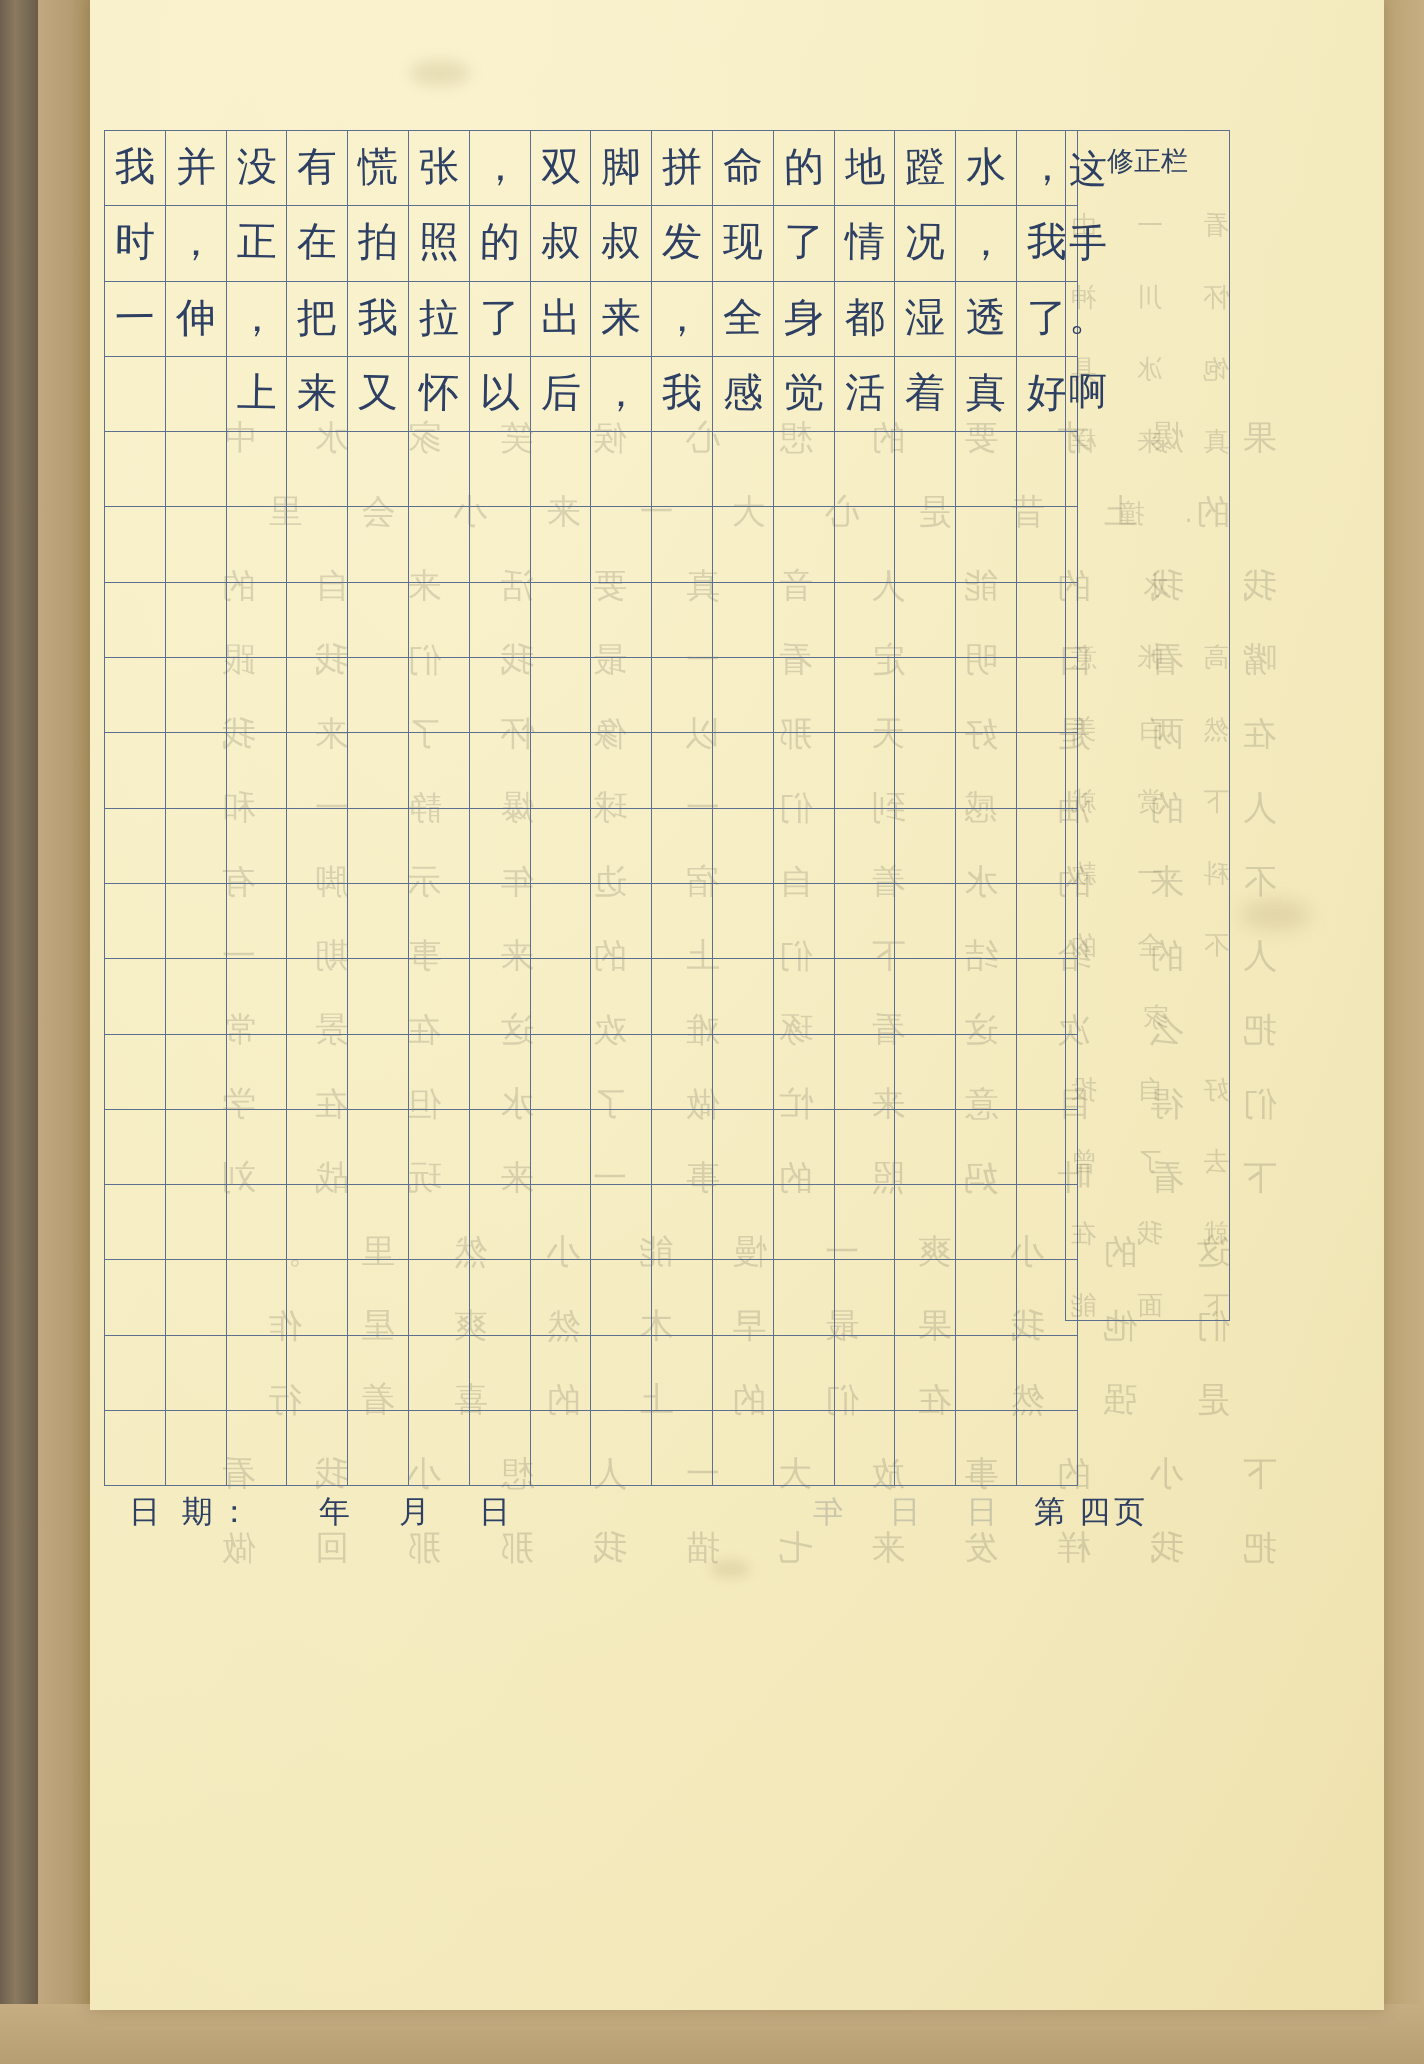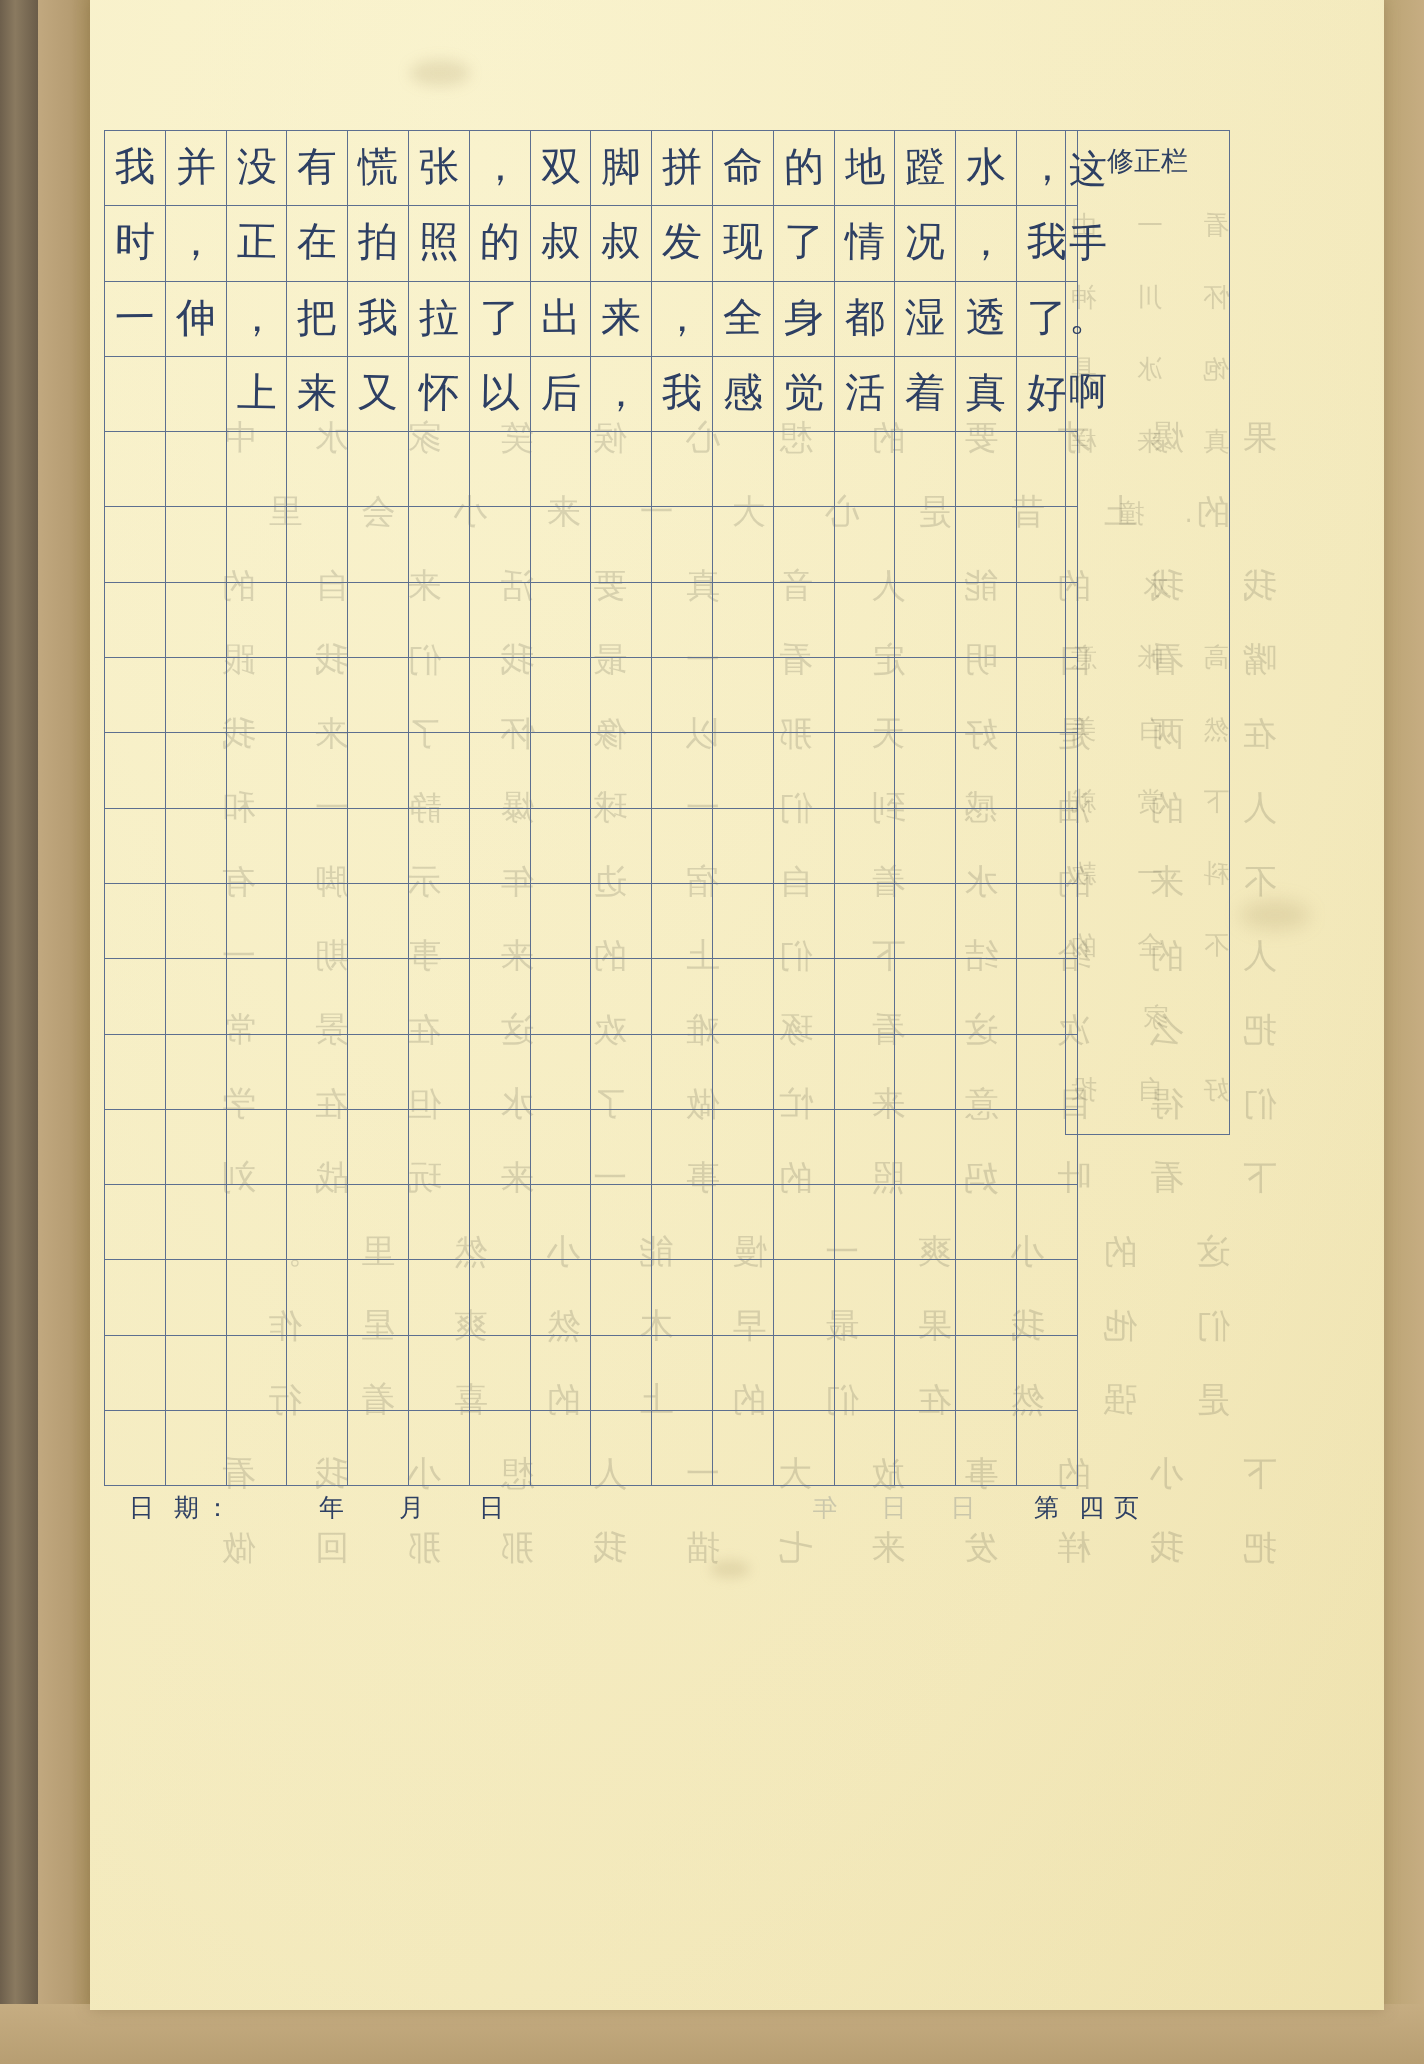--- a/index.html
+++ b/index.html
@@ -100,21 +100,21 @@
   .grid-table tr:nth-child(2) .cell-char { transform: rotate(0.8deg); }
   .grid-table tr:nth-child(3) .cell-char { transform: rotate(-0.6deg); }
   .grid-table tr:nth-child(4) .cell-char { transform: rotate(1deg); }
 
   
   #correction {
     position: absolute;
     left: 975px;
     top: 130px;
     width: 165px;
-    height: 1005px;
+    height: 1191px;
     border: 1px solid #5d6f8f;
     box-sizing: border-box;
   }
   #correction-title {
     text-align: center;
     font-family: "DejaVu Sans", sans-serif;
     font-size: 27px;
     color: #2d3f63;
     line-height: 60px;
     height: 60px;
@@ -157,21 +157,21 @@
   }
 
   
   #footer {
     position: absolute;
     left: 14px;
     top: 1487px;
     width: 1126px;
     height: 46px;
     font-family: "DejaVu Sans", sans-serif;
-    font-size: 25px;
+    font-size: 31px;
     color: #2d3f63;
   }
   #footer .f-date {
     position: absolute;
     left: 25px; top: 4px;
     letter-spacing: 6px;
   }
   #footer .f-year { position: absolute; left: 215px; top: 4px; }
   #footer .f-month { position: absolute; left: 295px; top: 4px; }
   #footer .f-day { position: absolute; left: 375px; top: 4px; }

